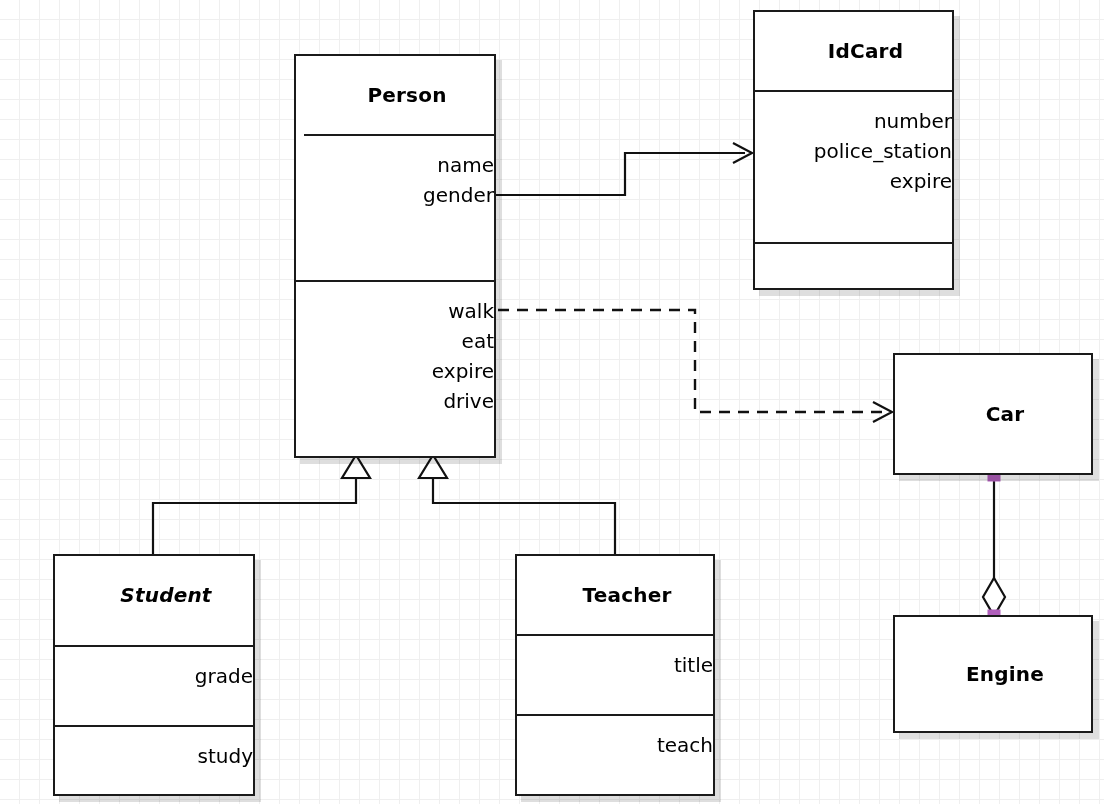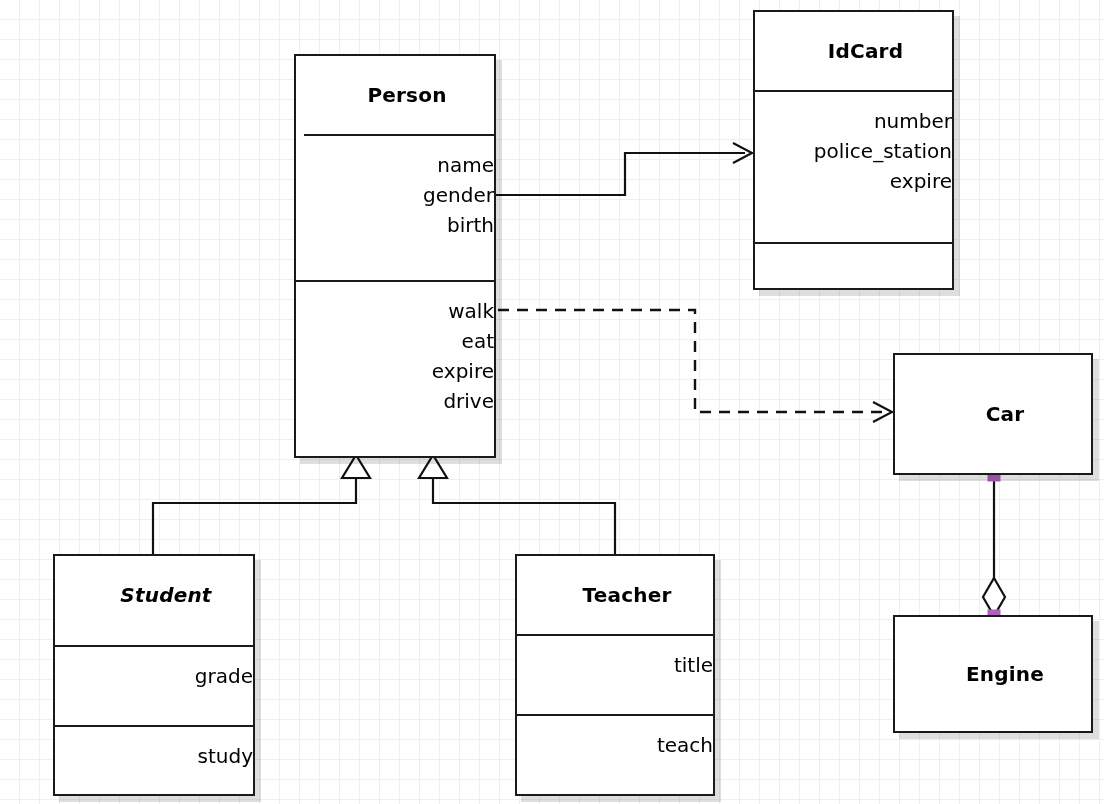--- a/index.html
+++ b/index.html
@@ -135,21 +135,20 @@
   <div class="endpoint-handle" style="left:994px; top:475px;"></div>
   <div class="endpoint-handle" style="left:994px; top:616px;"></div>
 
   <div class="uml-class" id="cls-person" style="left:294px; top:54px; width:202px; height:404px;">
     <div class="compartment cmp-title" style="height:78px;">
       <span class="cls-name">Person</span>
     </div>
     <div class="compartment cmp-body" style="height:146px;margin-left:8px;">
       <div class="member">name</div>
       <div class="member">gender</div>
-      <div class="member">birth</div>
     </div>
     <div class="compartment cmp-body" style="height:176px;">
       <div class="member">walk</div>
       <div class="member">eat</div>
       <div class="member">expire</div>
       <div class="member">drive</div>
     </div>
   </div>
 
   <div class="uml-class" id="cls-idcard" style="left:753px; top:10px; width:201px; height:280px;">

